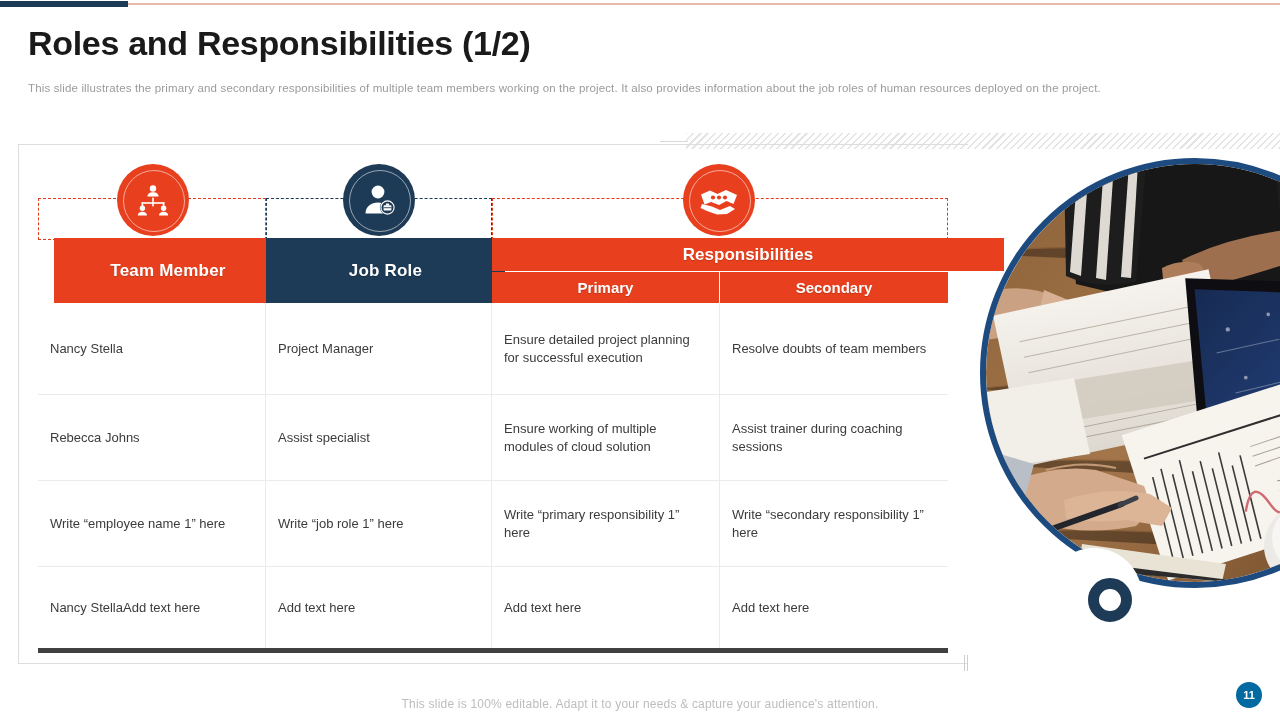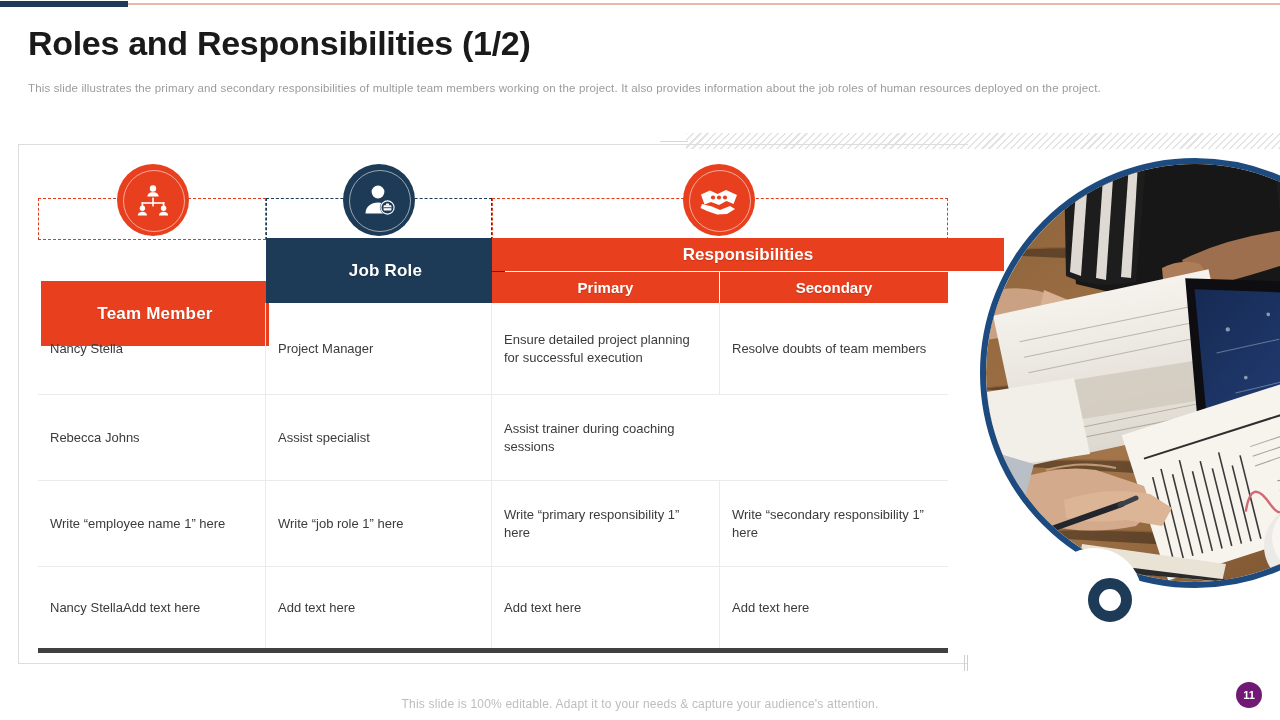--- a/index.html
+++ b/index.html
@@ -70,21 +70,21 @@
   
   .tbl { position: absolute; left: 38px; top: 238px; width: 910px; }
   .hdr-row { position: absolute; left: 0; top: 0; height: 65px; width: 910px; }
   .hdr-cell {
     position: absolute; height: 65px;
     display: flex; align-items: center; justify-content: center;
     color: #ffffff; font-size: 17px; font-weight: bold;
     letter-spacing: .2px;
     text-shadow: 0 1px 1px rgba(0,0,0,.18);
   }
-  .hdr-team { left: 3px;   width: 228px; background: #e8401e; margin-top: 43px; }
+  .hdr-team { left: 16px;   width: 228px; background: #e8401e; }
   .hdr-role { left: 228px; width: 239px; background: #1d3a56; }
 
   .hdr-resp-top {
     position: absolute; left: 454px; top: 0; width: 512px; height: 33px;
     background: #e8401e; display: flex; align-items: center; justify-content: center;
     color: #fff; font-size: 17px; font-weight: bold;
     text-shadow: 0 1px 1px rgba(0,0,0,.18);
   }
   .hdr-resp-sub {
     position: absolute; top: 34px; height: 31px; background: #e8401e;
@@ -146,21 +146,21 @@
   }
 
   
   .footer-note {
     position: absolute; left: 0; top: 697px; width: 1280px;
     text-align: center; font-size: 12px; color: #bdbdbd; letter-spacing: .2px;
   }
   .page-badge {
     position: absolute; left: 1236px; top: 682px;
     width: 26px; height: 26px; border-radius: 50%;
-    background: #701a75; color: #ffffff;
+    background: #0369a1; color: #ffffff;
     font-size: 11px; font-weight: bold;
     display: flex; align-items: center; justify-content: center;
   }
 </style>
 </head>
 <body>
 
 <div id="slide">
 
   <div class="top-navy-bar"></div>
@@ -234,20 +234,21 @@
       <div class="trow h-92">
         <div class="tcell c1">Nancy Stella</div>
         <div class="tcell c2">Project Manager</div>
         <div class="tcell c3">Ensure detailed project planning for successful execution</div>
         <div class="tcell c4">Resolve doubts of team members</div>
       </div>
 
       <div class="trow h-86">
         <div class="tcell c1">Rebecca Johns</div>
         <div class="tcell c2">Assist specialist</div>
+        <div class="tcell c3">Ensure working of multiple modules of cloud solution</div>
         <div class="tcell c4">Assist trainer during coaching sessions</div>
       </div>
 
       <div class="trow h-86">
         <div class="tcell c1">Write “employee name 1” here</div>
         <div class="tcell c2">Write “job role 1” here</div>
         <div class="tcell c3">Write “primary responsibility 1” here</div>
         <div class="tcell c4">Write “secondary responsibility 1” here</div>
       </div>
 

